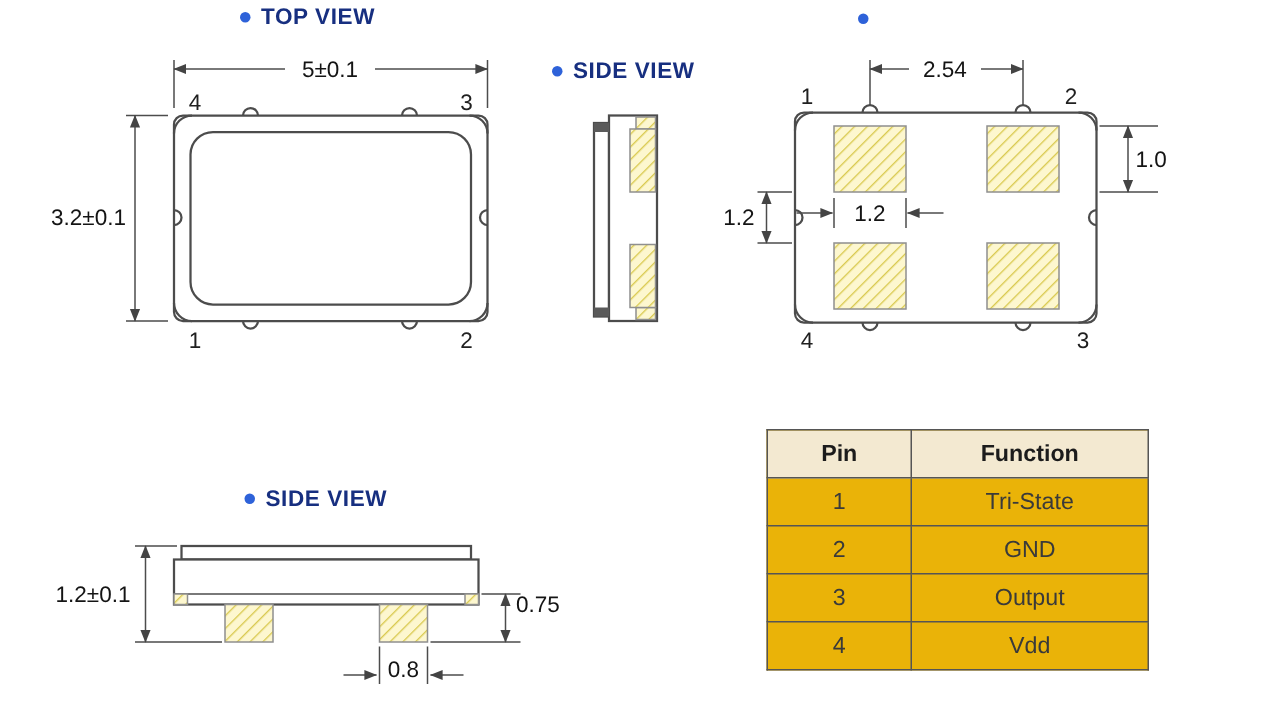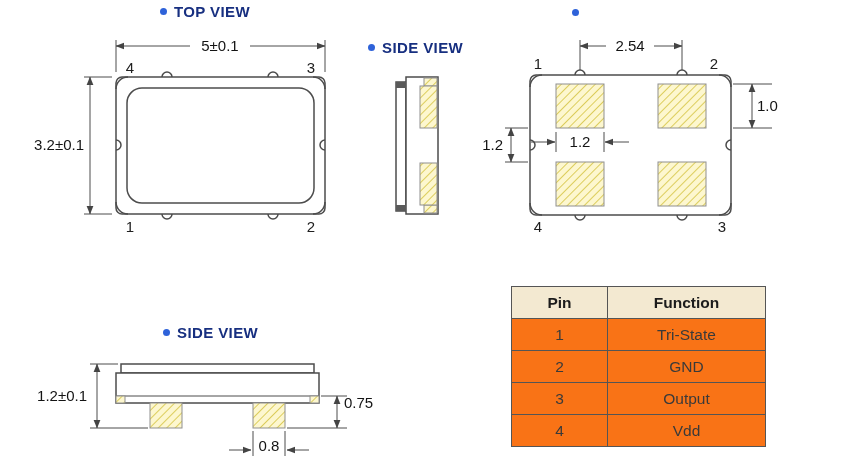--- a/index.html
+++ b/index.html
@@ -12,21 +12,21 @@
   svg text.dimtext{font-size:15px;fill:#141414;}
   .ln{stroke:#4c4c4c;stroke-width:1.5;fill:none;}
   .body{stroke:#4c4c4c;stroke-width:1.5;fill:#ffffff;}
   .thin{stroke:#4c4c4c;stroke-width:1;fill:none;}
   .pad{fill:url(#hatch);stroke:#8f8f8f;stroke-width:1;}
   .wbg{fill:#ffffff;stroke:none;}
   .seal{fill:#5a5a5a;stroke:none;}
   .view-title{position:absolute;display:flex;align-items:center;gap:7px;}
   .view-title .dot{width:7px;height:7px;border-radius:50%;background:#2e62d9;}
   .view-title .label{font-size:15px;font-weight:bold;color:#172f80;letter-spacing:0.4px;white-space:pre;}
-  table.pin-table{position:absolute;left:511px;top:286px;border-collapse:collapse;background:#f97316;}
+  table.pin-table{position:absolute;left:511px;top:286px;border-collapse:collapse;background:#eab308;}
   table.pin-table th,table.pin-table td{border:1.4px solid #555555;text-align:center;
        font-size:15.5px;color:#3a3a3a;height:31px;padding:0;}
   table.pin-table th{background:#f3e9d1;color:#1c1c1c;font-weight:bold;}
   table.pin-table .col-pin{width:95px;}
   table.pin-table .col-fn{width:157px;}
 </style>
 </head>
 <body>
 
 <div class="stage">

